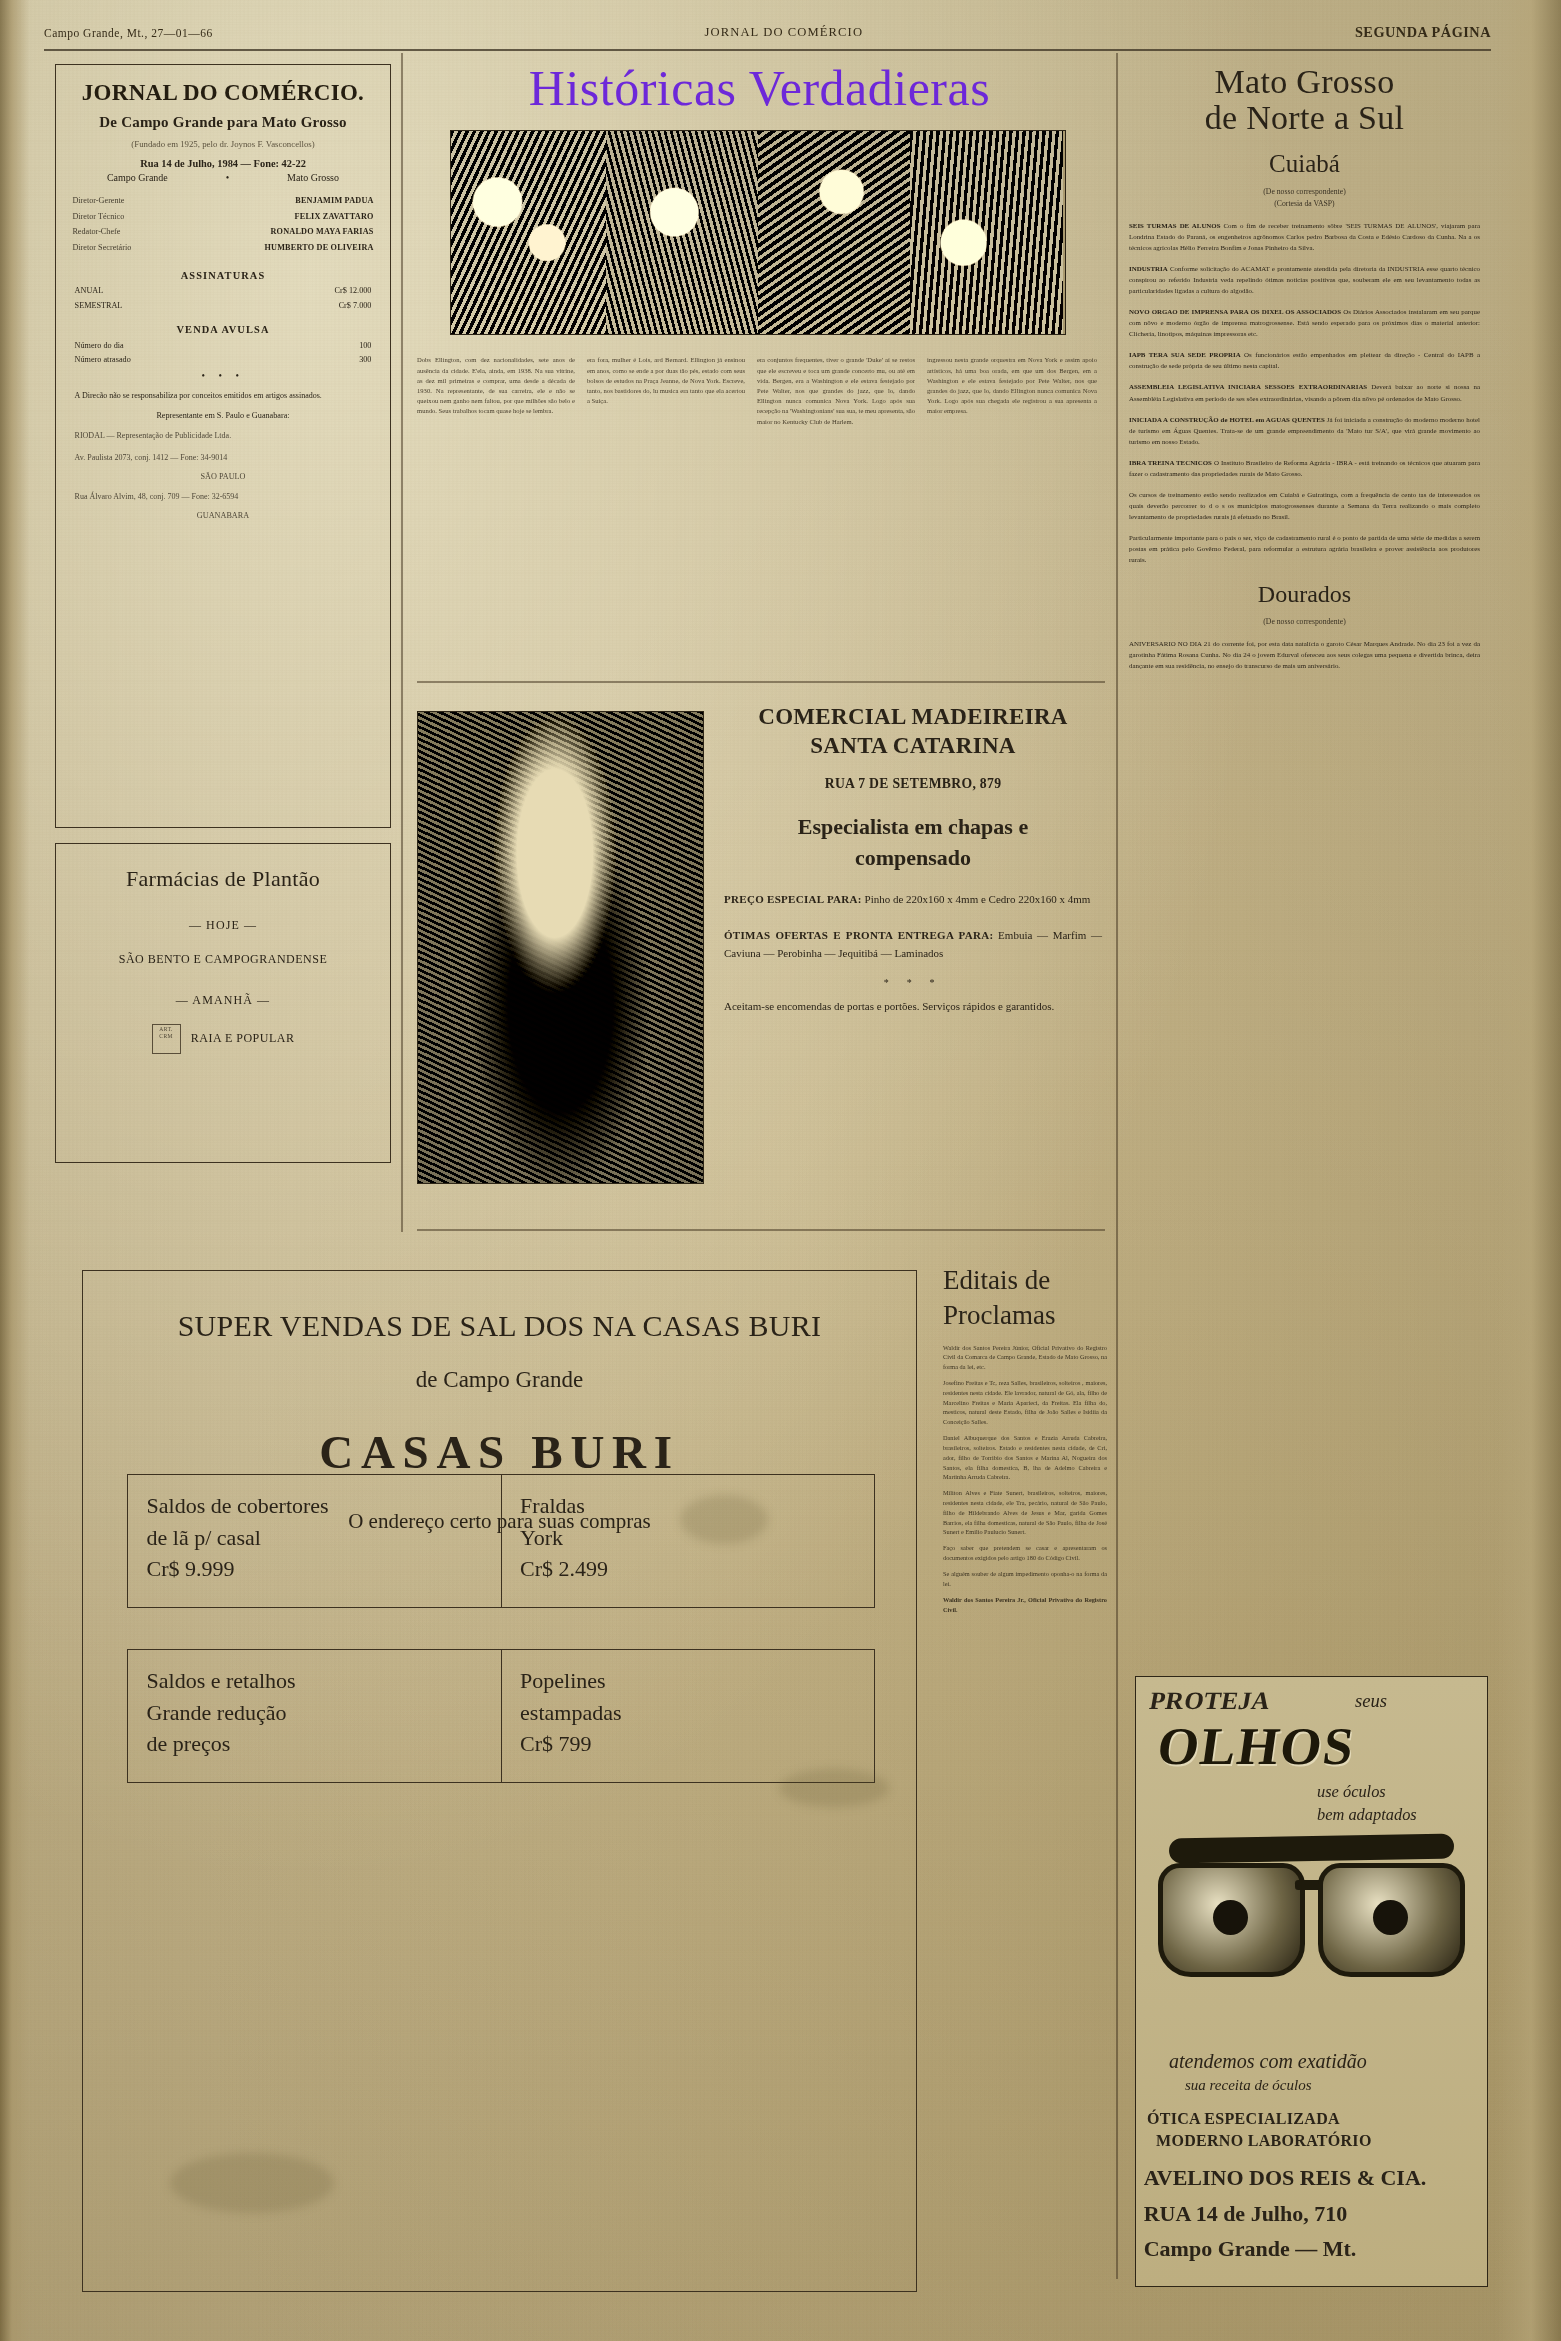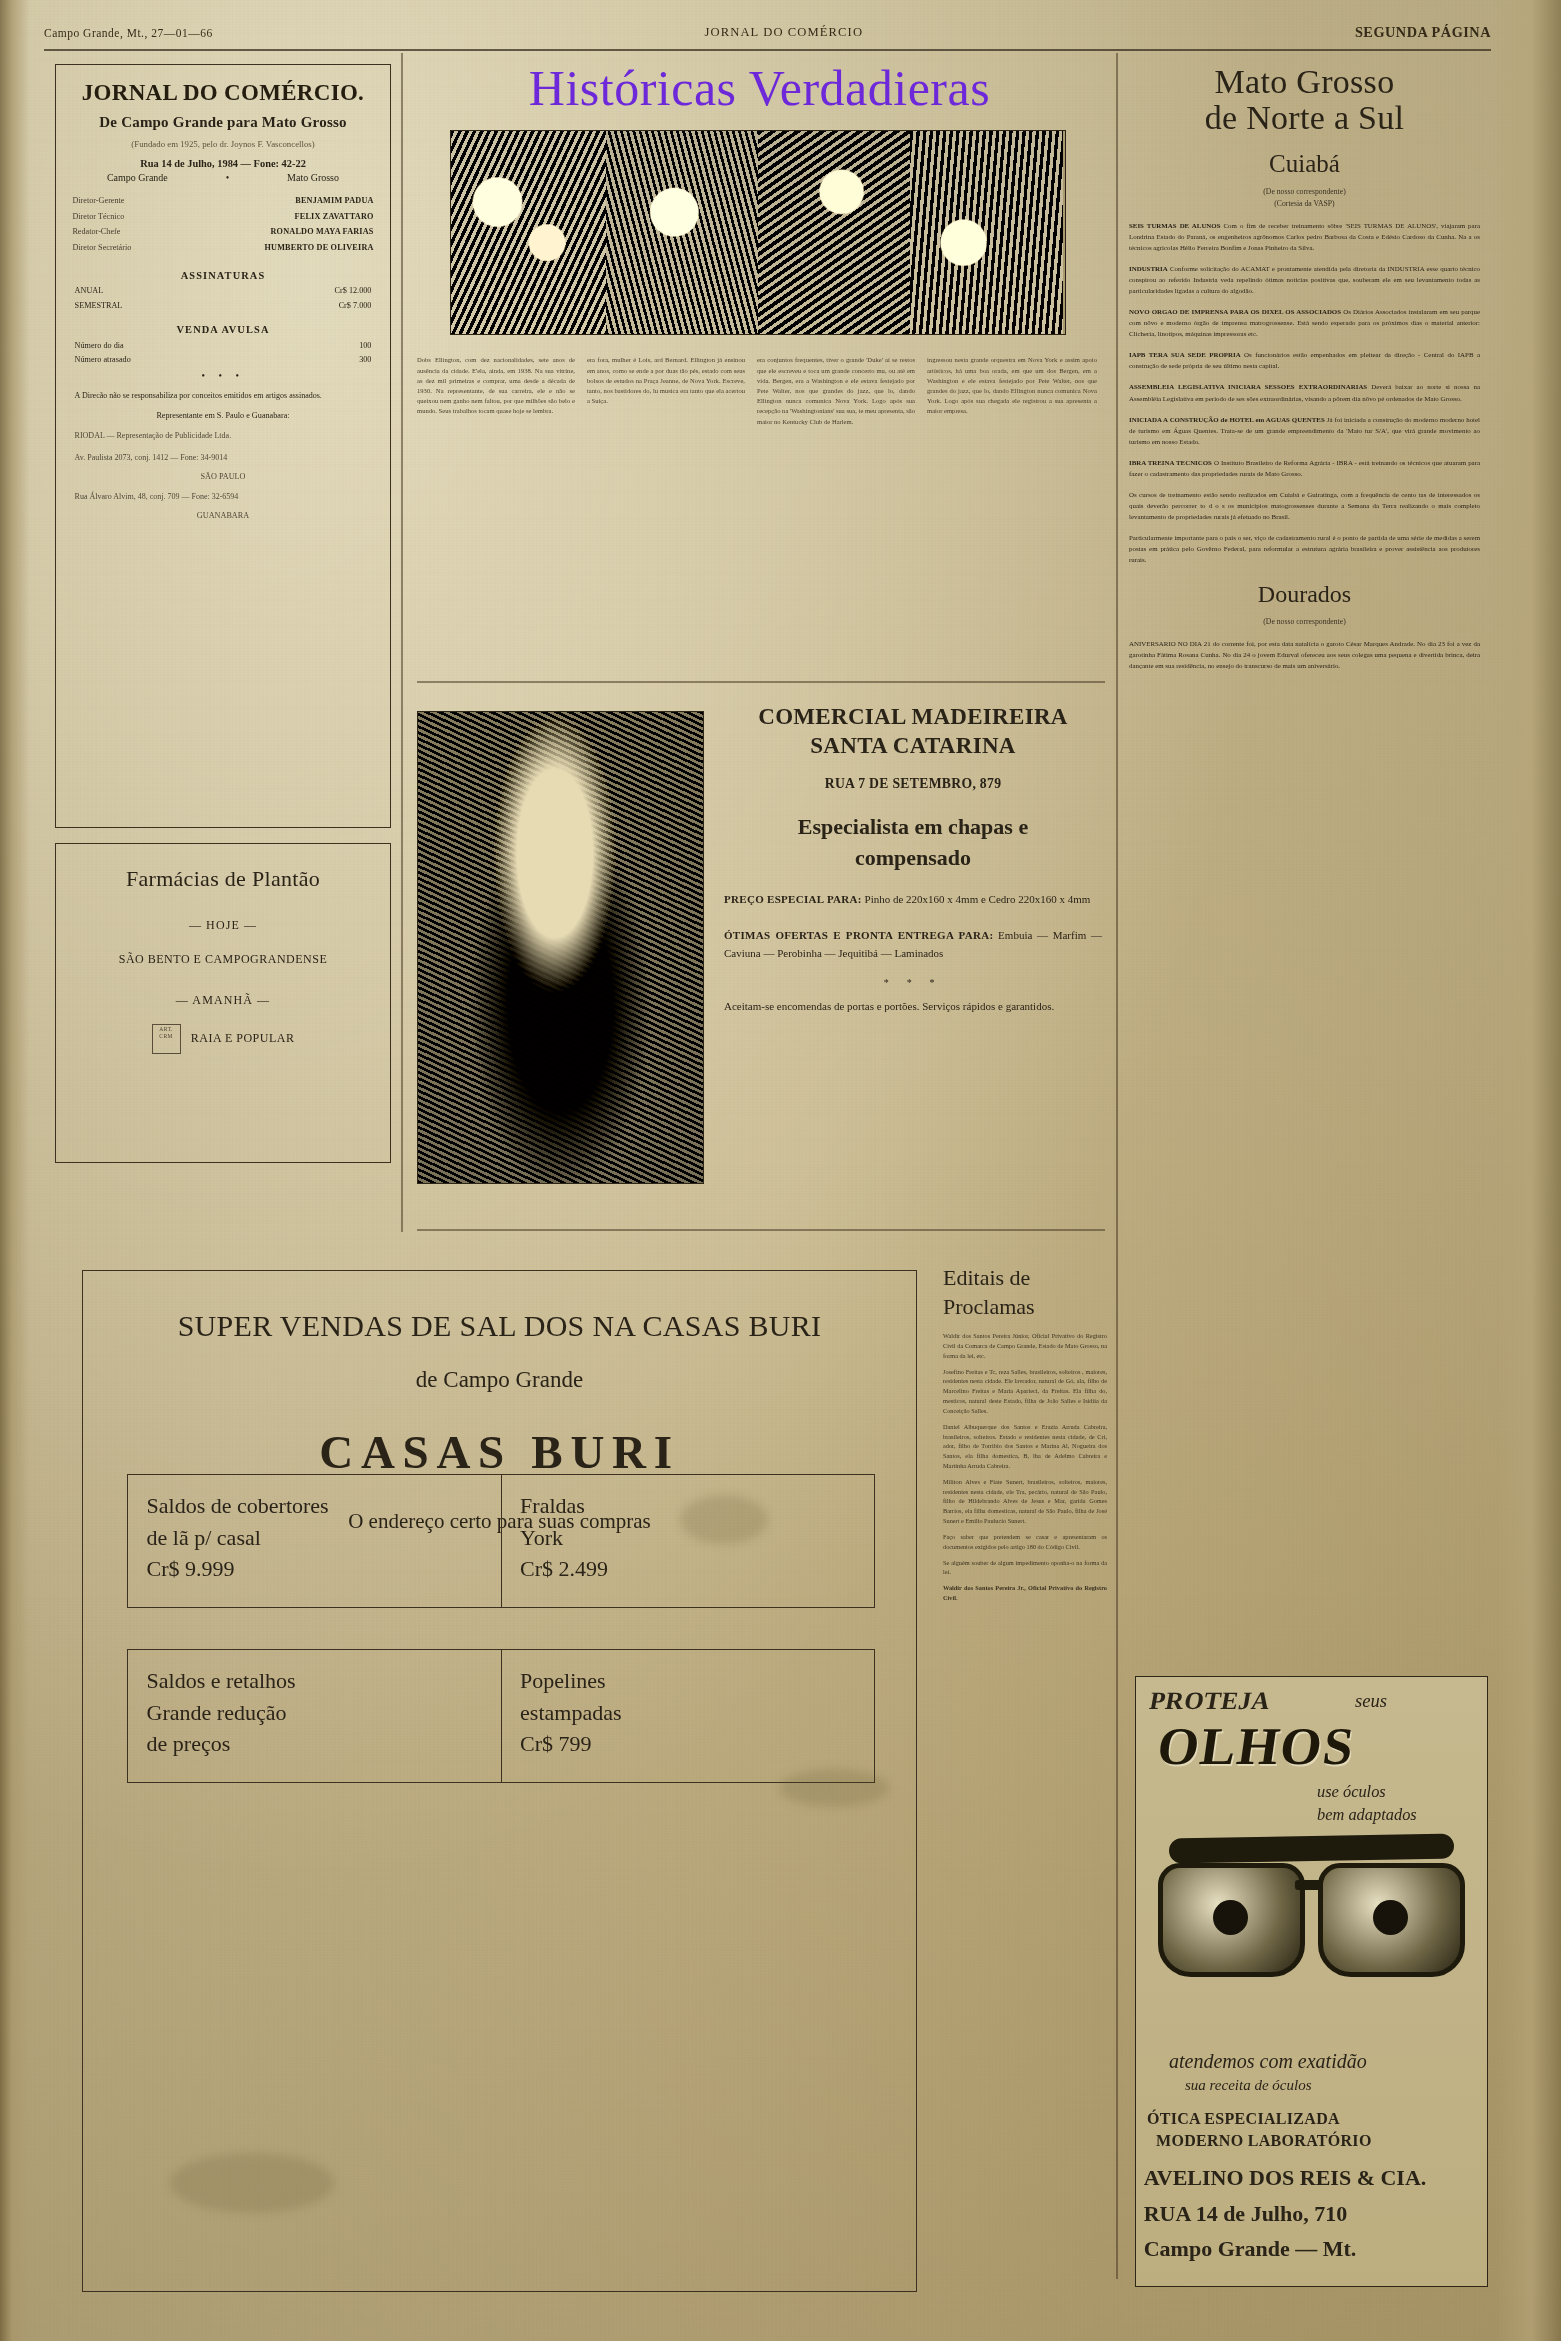--- a/index.html
+++ b/index.html
@@ -149,21 +149,21 @@
   .buri-h2{text-align:center;font-size:23px;margin-top:24px;}
   .buri-box{position:absolute;border:1.6px solid #3c3120;display:flex;}
   .buri-box .half{flex:1;padding:14.3px 18.6px;font-size:22px;line-height:1.45;}
   .buri-box .half.r{border-left:1.6px solid #3c3120;}
   .buri-name{text-align:center;font-size:47px;letter-spacing:7.7px;margin-top:32px;font-weight:bold;}
   .buri-tag{text-align:center;font-size:21px;margin-top:30px;}
   .buri-foot{position:absolute;left:33px;right:33px;bottom:33px;display:flex;justify-content:space-between;font-size:22px;font-weight:bold;}
 
   
   #editais{position:absolute;left:910px;top:1250px;width:164px;height:855px;}
-  .ed-h{font-size:22px;line-height:1.15;margin-bottom:12px;}
+  .ed-h{font-size:27px;line-height:1.15;margin-bottom:12px;}
   #editais .tiny{font-size:6.3px;line-height:1.55;}
 
   
   #mg{position:absolute;left:1096px;top:49px;width:351px;}
   .mg-h{font-size:34px;line-height:1.05;text-align:center;letter-spacing:0.3px;}
   .mg-city{font-size:25px;text-align:center;margin-top:14.3px;}
   .mg-corr{font-size:7.7px;text-align:center;margin-top:7.7px;line-height:1.5;opacity:.9;}
   .mg-p{font-size:6.9px;line-height:1.6;text-align:justify;margin-top:10px;}
   .mg-p b{font-weight:bold;}
   .mg-city2{font-size:24px;text-align:center;margin-top:16.4px;}

